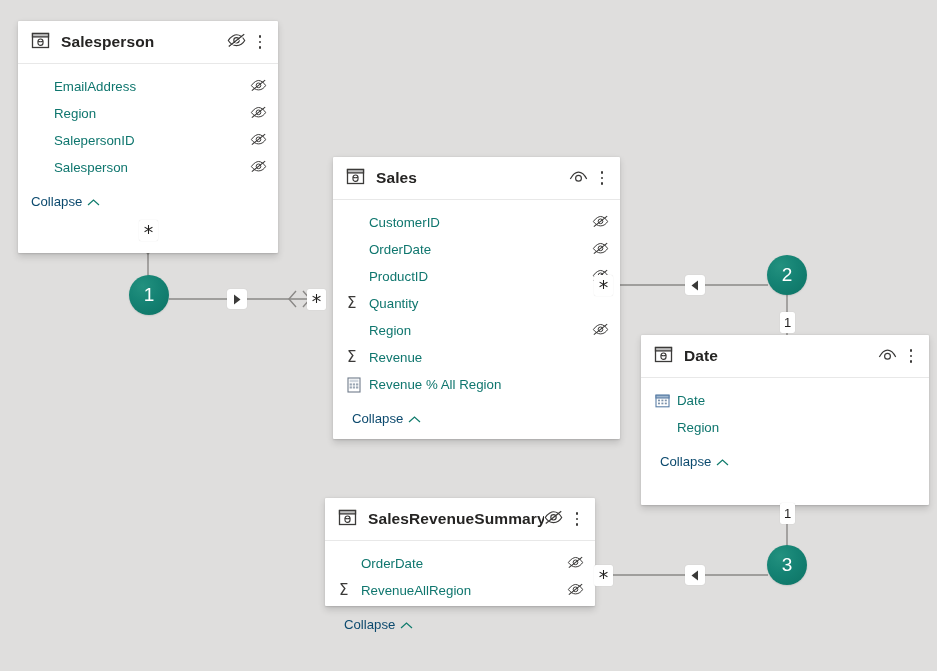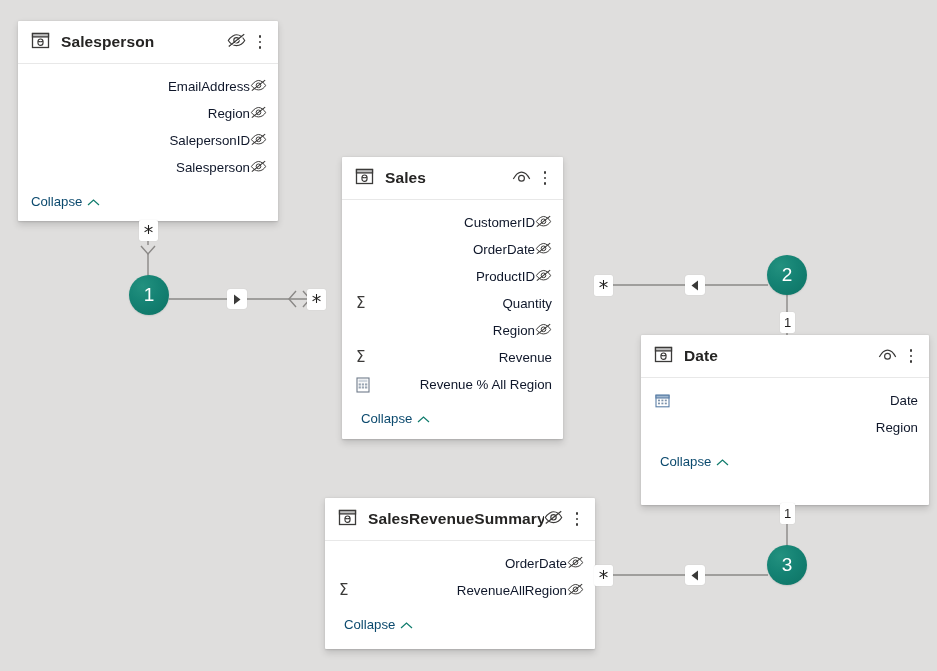--- a/index.html
+++ b/index.html
@@ -92,24 +92,23 @@
     flex: 0 0 auto;
     width: 22px;
     height: 18px;
     display: flex;
     align-items: center;
     justify-content: flex-start;
   }
   .field-name {
     flex: 1 1 auto;
     font-size: 13.3px;
-    color: #0f172a;
+    color: #0f766e;
     white-space: nowrap;
     overflow: hidden;
-    text-align: right;
   }
   .field-eye { flex: 0 0 auto; display:block; }
   .sigma {
     font-size: 15px;
     color: #3b3a39;
     line-height: 1;
     font-family: "DejaVu Sans", sans-serif;
   }
   .collapse-row {
     display: flex;
@@ -184,21 +183,21 @@
     <path d="M296,291 L289,299 L296,307" stroke="#8a8886" stroke-width="1.4" fill="none"></path>
     <path d="M303,291 L310,299 L303,307" stroke="#8a8886" stroke-width="1.4" fill="none"></path>
 
     <path d="M606,285 L768,285" stroke="#8a8886" stroke-width="1.4" fill="none"></path>
     <path d="M787,295 L787,337" stroke="#8a8886" stroke-width="1.4" fill="none"></path>
 
     <path d="M606,575 L768,575" stroke="#8a8886" stroke-width="1.4" fill="none"></path>
     <path d="M787,505 L787,558" stroke="#8a8886" stroke-width="1.4" fill="none"></path>
   </svg>
 
-  <div class="table-card" style="left:18px; top:21px; width:260px; height:200px;">
+  <div class="table-card" style="left:18px; top:21px; width:260px; height:232px;">
     <div class="card-header">
       <span class="tbl-icon">
         <svg width="19" height="19" viewBox="0 0 19 19">
           <rect x="1.5" y="2.5" width="16" height="14" fill="#fff" stroke="#3b3a39" stroke-width="1.3"></rect>
           <rect x="1.5" y="2.5" width="16" height="3.4" fill="#c0c0c0" stroke="#3b3a39" stroke-width="1.3"></rect>
           <rect x="7" y="8" width="5" height="6.4" rx="2.4" fill="#fff" stroke="#3b3a39" stroke-width="1.2"></rect>
           <path d="M7 10 q2.5 1.6 5 0" stroke="#3b3a39" stroke-width="1.1" fill="none"></path>
         </svg>
       </span>
       <span class="card-title">Salesperson</span>
@@ -275,21 +274,21 @@
     <div class="collapse-row">
       <span class="collapse-label">Collapse</span>
       <span>
         <svg width="13" height="9" viewBox="0 0 13 9">
           <path d="M1 7 L6.5 2 L12 7" fill="none" stroke="#0f7b6c" stroke-width="1.2"></path>
         </svg>
       </span>
     </div>
   </div>
 
-  <div class="table-card" style="left:342px; top:157px; width:221px; height:282px;">
+  <div class="table-card" style="left:333px; top:157px; width:287px; height:282px;">
     <div class="card-header">
       <span class="tbl-icon">
         <svg width="19" height="19" viewBox="0 0 19 19">
           <rect x="1.5" y="2.5" width="16" height="14" fill="#fff" stroke="#3b3a39" stroke-width="1.3"></rect>
           <rect x="1.5" y="2.5" width="16" height="3.4" fill="#c0c0c0" stroke="#3b3a39" stroke-width="1.3"></rect>
           <rect x="7" y="8" width="5" height="6.4" rx="2.4" fill="#fff" stroke="#3b3a39" stroke-width="1.2"></rect>
           <path d="M7 10 q2.5 1.6 5 0" stroke="#3b3a39" stroke-width="1.1" fill="none"></path>
         </svg>
       </span>
       <span class="card-title">Sales</span>
@@ -451,21 +450,21 @@
     <div class="collapse-row" style="padding-left:19px;">
       <span class="collapse-label">Collapse</span>
       <span>
         <svg width="13" height="9" viewBox="0 0 13 9">
           <path d="M1 7 L6.5 2 L12 7" fill="none" stroke="#0f7b6c" stroke-width="1.2"></path>
         </svg>
       </span>
     </div>
   </div>
 
-  <div class="table-card" style="left:325px; top:498px; width:270px; height:151px;">
+  <div class="table-card" style="left:325px; top:498px; width:270px; height:108px;">
     <div class="card-header">
       <span class="tbl-icon">
         <svg width="19" height="19" viewBox="0 0 19 19">
           <rect x="1.5" y="2.5" width="16" height="14" fill="#fff" stroke="#3b3a39" stroke-width="1.3"></rect>
           <rect x="1.5" y="2.5" width="16" height="3.4" fill="#c0c0c0" stroke="#3b3a39" stroke-width="1.3"></rect>
           <rect x="7" y="8" width="5" height="6.4" rx="2.4" fill="#fff" stroke="#3b3a39" stroke-width="1.2"></rect>
           <path d="M7 10 q2.5 1.6 5 0" stroke="#3b3a39" stroke-width="1.1" fill="none"></path>
         </svg>
       </span>
       <span class="card-title">SalesRevenueSummary</span>

